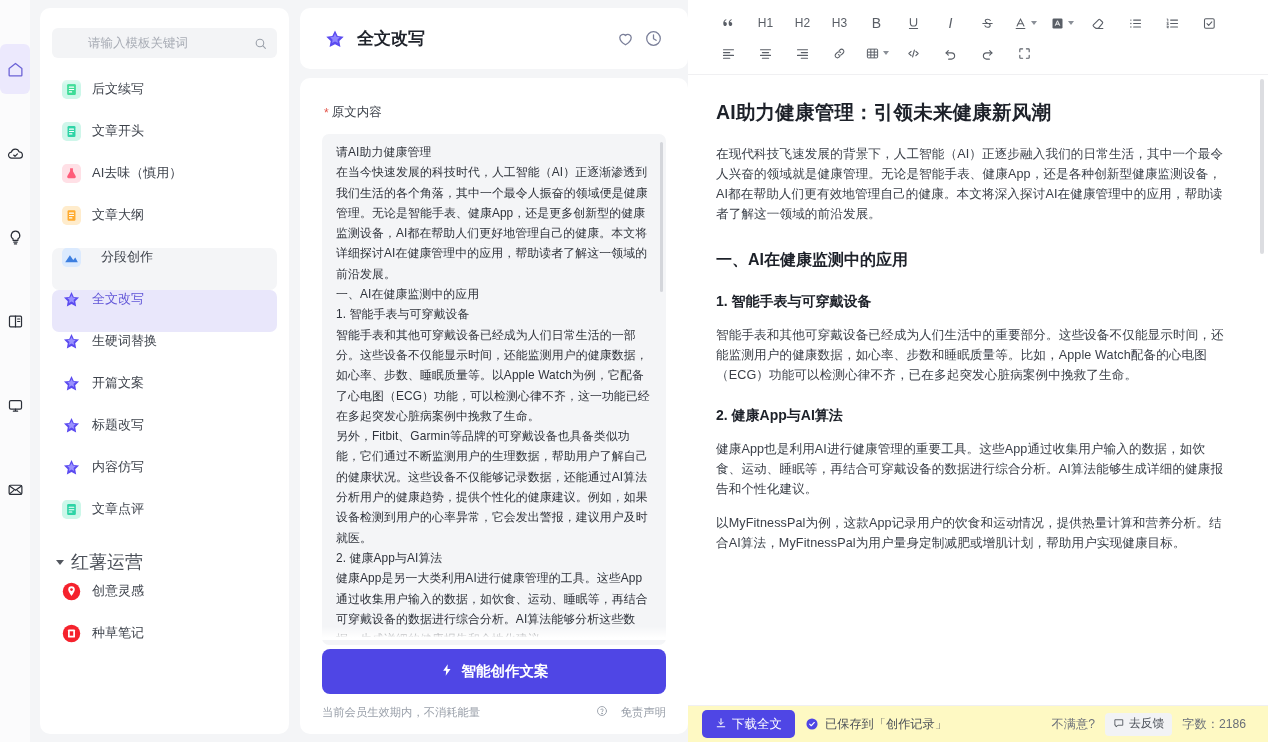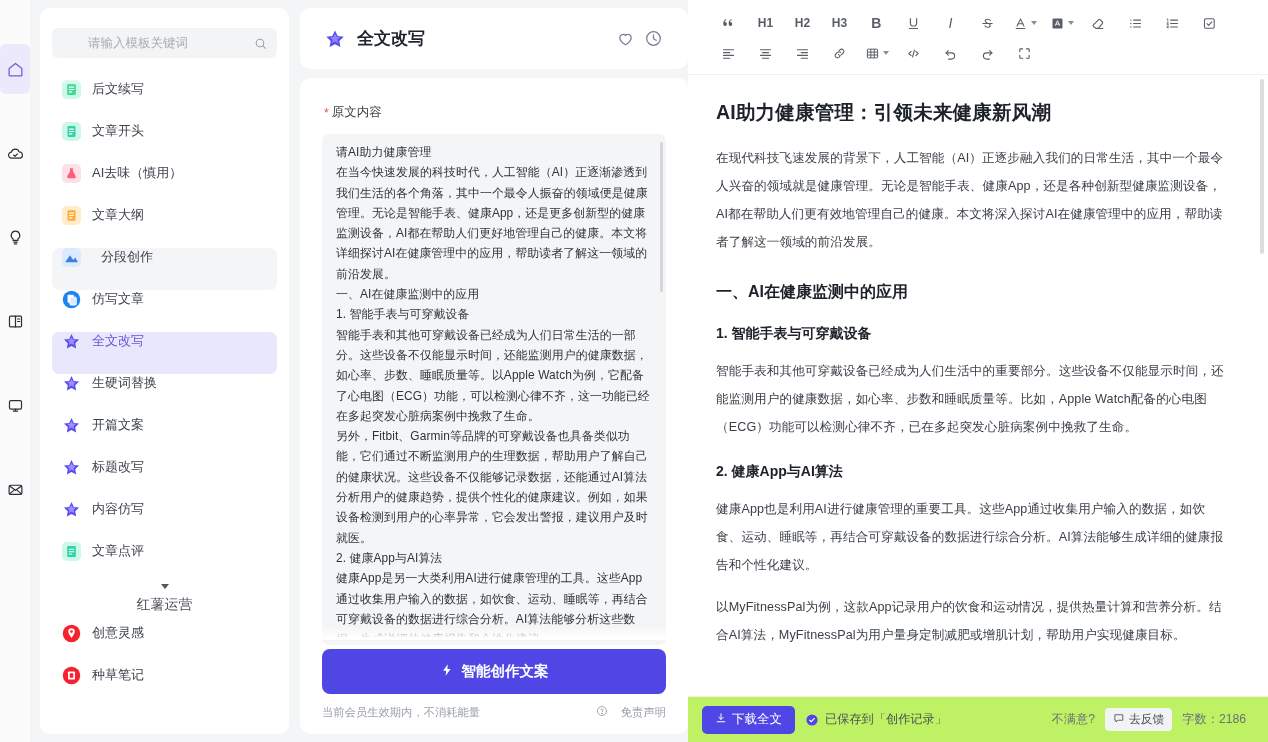--- a/index.html
+++ b/index.html
@@ -104,21 +104,21 @@
     width: 19px; height: 19px; border-radius: 5px;
     flex: 0 0 19px;
     display: flex; align-items: center; justify-content: center;
     font-size: 10px; color: #fff; font-weight: bold;
     position: relative;
   }
   .tmpl-ico svg { width: 19px; height: 19px; display: block; }
   .group-row {
     display: flex; align-items: center; gap: 7px;
     height: 40px; padding: 0 4px;
-    font-size: 14px; color: #4a4f58; flex-direction: column;
+    font-size: 18px; color: #4a4f58;
   }
   .caret { width: 0; height: 0;
     border-left: 4.5px solid transparent; border-right: 4.5px solid transparent;
     border-top: 5px solid #52575f; }
 
   
   .mid {
     width: 388px;
     flex: 0 0 388px;
     margin: 8px 0 8px 11px;
@@ -235,21 +235,21 @@
     color: #595e66; font-size: 12.5px;
     cursor: pointer; border-radius: 4px;
     gap: 2px;
   }
   .tb-btn svg { width: 15px; height: 15px; }
   .tb-btn .tbcaret {
     width: 0; height: 0;
     border-left: 3px solid transparent; border-right: 3px solid transparent;
     border-top: 4px solid #8a8f97; margin-left: 1px;
   }
-  .tb-label { font-weight: bold; font-size: 12px; letter-spacing: .2px; }
+  .tb-label { font-weight: normal; font-size: 12px; letter-spacing: .2px; }
 
   .doc-scroll {
     flex: 1;
     overflow: hidden;
     position: relative;
     padding: 0;
   }
   .doc {
     padding: 24px 40px 20px 28px;
   }
@@ -259,36 +259,36 @@
   }
   .doc h2 {
     font-size: 16px; font-weight: bold; color: #1d2129;
     margin: 26px 0 16px 0;
   }
   .doc h3 {
     font-size: 14px; font-weight: bold; color: #1d2129;
     margin: 22px 0 14px 0;
   }
   .doc p {
-    font-size: 12.6px; line-height: 28px; color: #3a3f48;
+    font-size: 12.6px; line-height: 20px; color: #3a3f48;
     margin: 0 0 14px 0; letter-spacing: .1px;
   }
   .doc-scrollbar {
     position: absolute; right: 4px; top: 4px;
     width: 4px; height: 175px;
     background: #dcdde1; border-radius: 3px;
   }
 
   .right-foot {
-    height: 46px;
+    height: 37px;
     border-top: 1px solid #f0f0f2;
     display: flex; align-items: center;
     padding: 0 22px 0 14px;
     gap: 10px;
-    background: #bef264;
+    background: #fef9c3;
   }
   .dl-btn {
     background: #4f46e5; color: #fff;
     height: 28px; border-radius: 5px;
     padding: 0 13px;
     display: flex; align-items: center; gap: 5px;
     font-size: 12.5px; cursor: pointer; border: none;
     font-family: "Liberation Sans", sans-serif;
   }
   .dl-btn svg { width: 12px; height: 12px; }
@@ -436,30 +436,20 @@
             <span class="label">文章大纲</span>
           </div>
           <div class="tmpl-item hov">
             <span class="tmpl-ico">
               <svg viewBox="0 0 24 24">
                 <rect width="24" height="24" rx="6" fill="#dbeafe"></rect>
                 <path d="M4 18l6-9 4.2 6.2L16.8 12 20 18z" fill="#3d7fe0"></path>
               </svg>
             </span>
             <span class="label">分段创作</span>
-          </div>
-          <div class="tmpl-item">
-            <span class="tmpl-ico">
-              <svg viewBox="0 0 24 24">
-                <circle cx="12" cy="12" r="11" fill="#1b84f2"></circle>
-                <rect x="7" y="6" width="8" height="10" rx="1.2" fill="#fff"></rect>
-                <rect x="10" y="9" width="8" height="10" rx="1.2" fill="#d9ecff" stroke="#fff" stroke-width="1.2"></rect>
-              </svg>
-            </span>
-            <span class="label">仿写文章</span>
           </div>
           <div class="tmpl-item sel">
             <span class="tmpl-ico">
               <svg viewBox="0 0 24 24">
                 <path d="M12 2.6l2.9 6.1 6.6.9-4.8 4.6 1.2 6.6L12 17.7l-5.9 3.1 1.2-6.6L2.5 9.6l6.6-.9z" fill="#5b4bf0"></path>
                 <path d="M12 6.2l1.6 3.4 3.7.5-2.7 2.6.7 3.7L12 14.6l-3.3 1.8.7-3.7-2.7-2.6 3.7-.5z" fill="#9a92ff"></path>
               </svg>
             </span>
             <span class="label">全文改写</span>
           </div>

